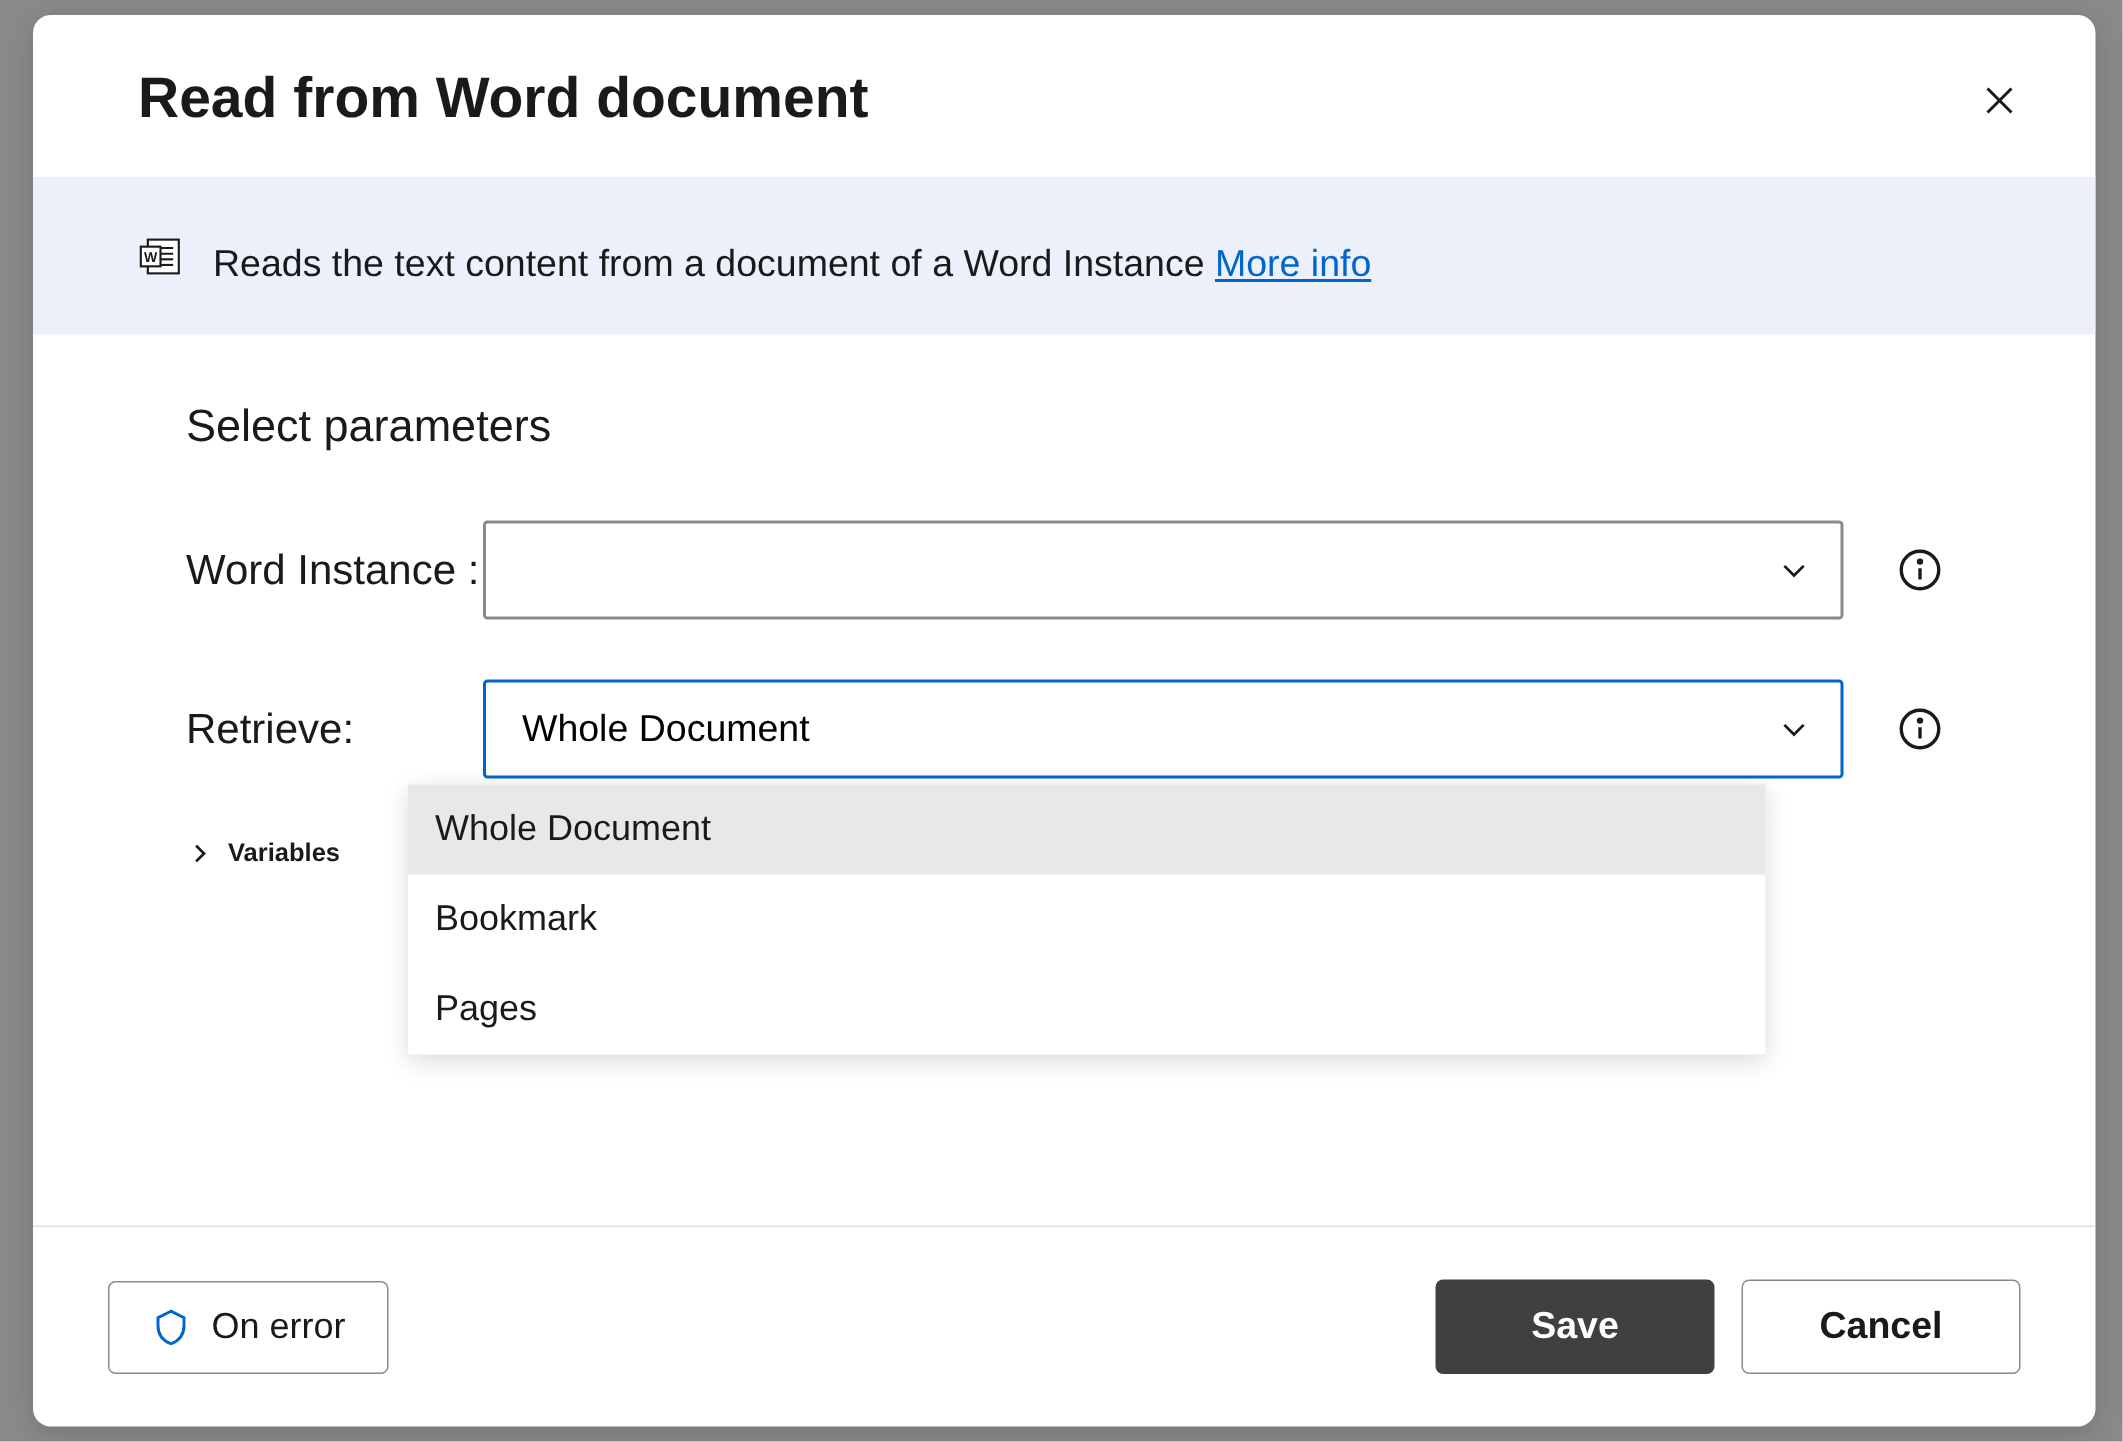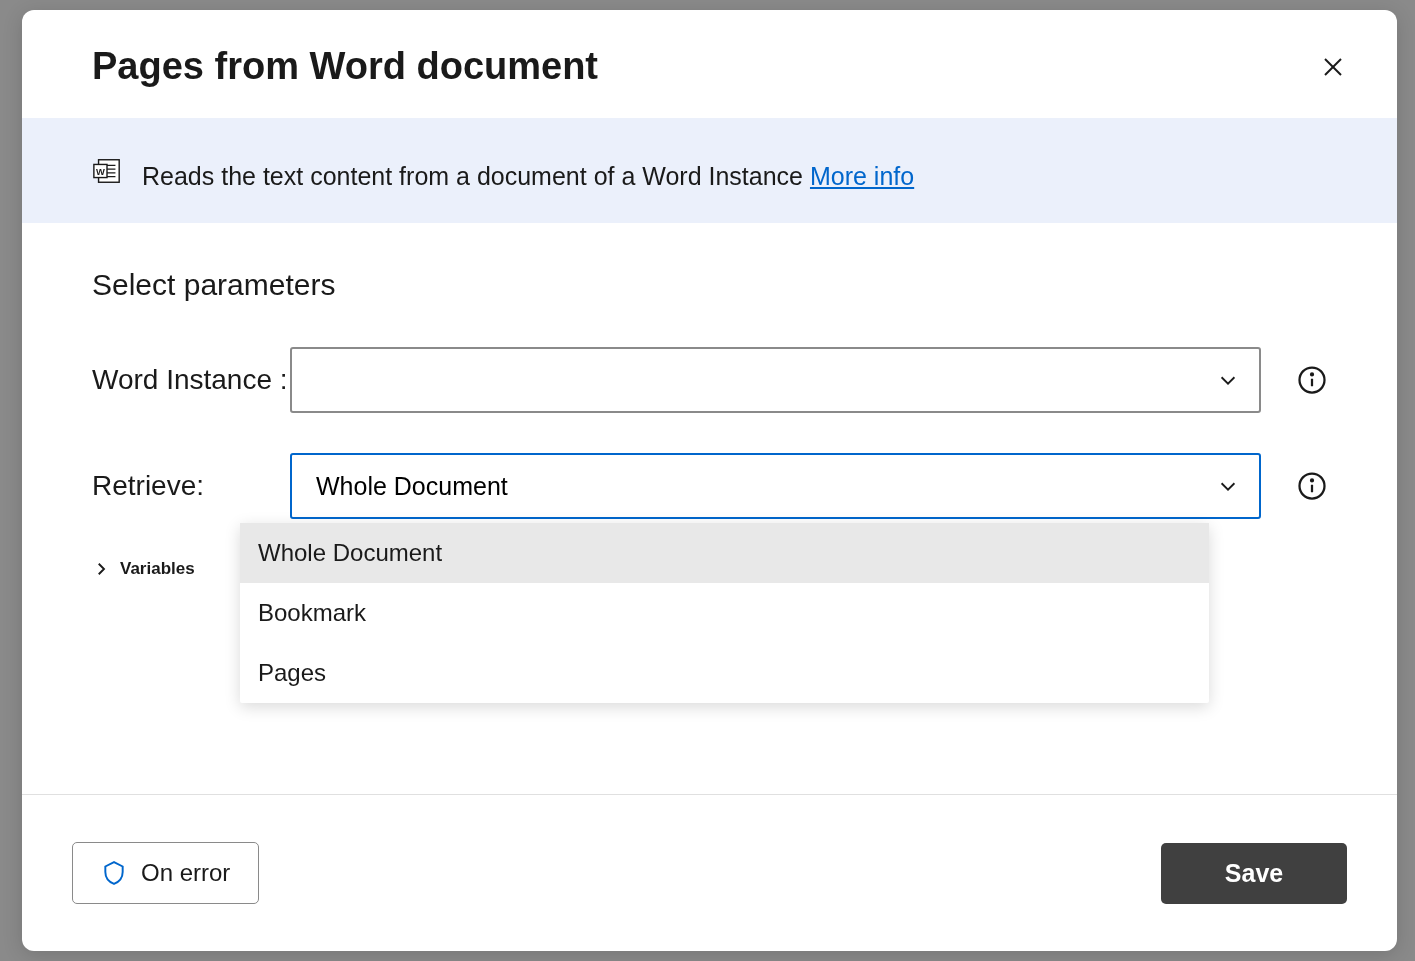--- a/index.html
+++ b/index.html
@@ -80,21 +80,21 @@
     }
     
     .more-info-link {
       color: #0066cc;
       text-decoration: underline;
       cursor: pointer;
     }
     
     .dialog-body {
       flex: 1;
-      padding: 45px 70px;
+      padding: 45px 102px;
       overflow: visible;
       position: relative;
     }
     
     .section-title {
       font-size: 30px;
       font-weight: 400;
       color: #1a1a1a;
       margin-bottom: 45px;
     }
@@ -193,21 +193,21 @@
     }
     
     .variables-label {
       font-size: 17px;
       font-weight: 600;
       color: #1a1a1a;
     }
     
     .dialog-footer {
       border-top: 1px solid #e0e0e0;
-      padding: 47px 50px;
+      padding: 35px 50px;
       display: flex;
       justify-content: space-between;
       align-items: center;
     }
     
     .on-error-button {
       display: flex;
       align-items: center;
       gap: 14px;
       padding: 16px 28px;
@@ -251,21 +251,21 @@
       color: #1a1a1a;
       border: 1px solid #8a8a8a;
     }
   </style>
 </head>
 <body>
 
 <div class="dialog">
 
   <div class="dialog-header">
-    <h1 class="dialog-title">Pages from Word document</h1>
+    <h1 class="dialog-title">Read from Word document</h1>
     <div class="close-button">
       <svg viewBox="0 0 24 24" fill="none" stroke="currentColor" stroke-width="2">
         <line x1="4" y1="4" x2="20" y2="20"></line>
         <line x1="20" y1="4" x2="4" y2="20"></line>
       </svg>
     </div>
   </div>
 
   <div class="description-bar">
     <svg class="word-icon" viewBox="0 0 32 32" fill="none">
@@ -336,16 +336,17 @@
 
   <div class="dialog-footer">
     <button class="on-error-button">
       <svg class="shield-icon" viewBox="0 0 24 24" fill="none" stroke="currentColor" stroke-width="1.8">
         <path d="M12 2 L4 6 L4 11 C4 16 7 20 12 22 C17 20 20 16 20 11 L20 6 Z"></path>
       </svg>
       <span>On error</span>
     </button>
     <div class="footer-buttons">
       <button class="btn btn-primary">Save</button>
+      <button class="btn btn-secondary">Cancel</button>
     </div>
   </div>
 
 </div>
 
 </body></html>

